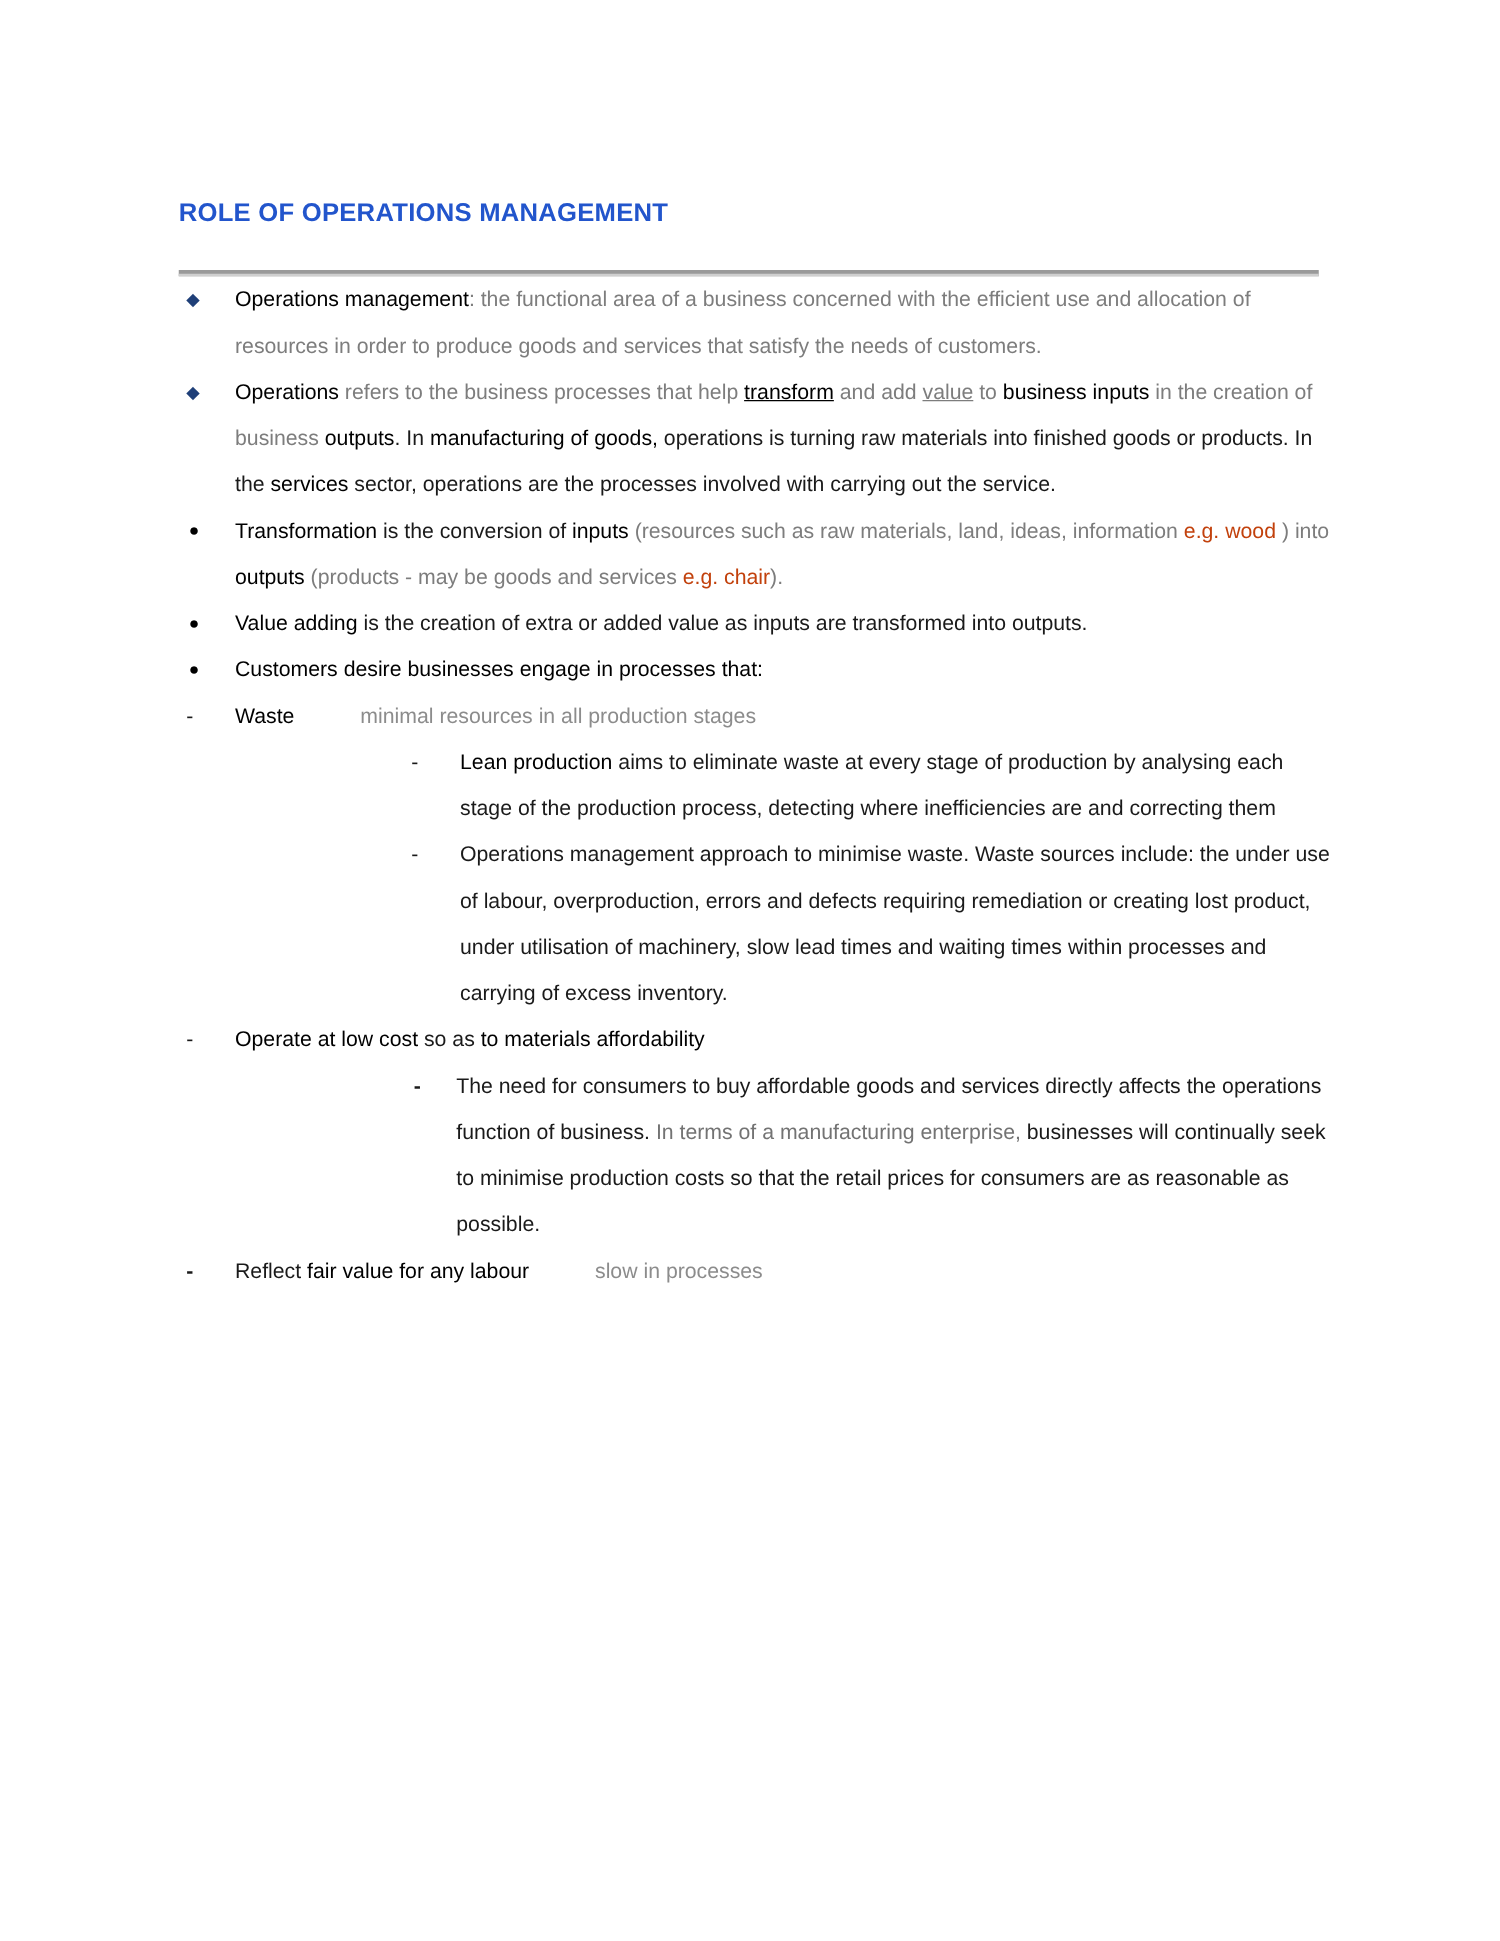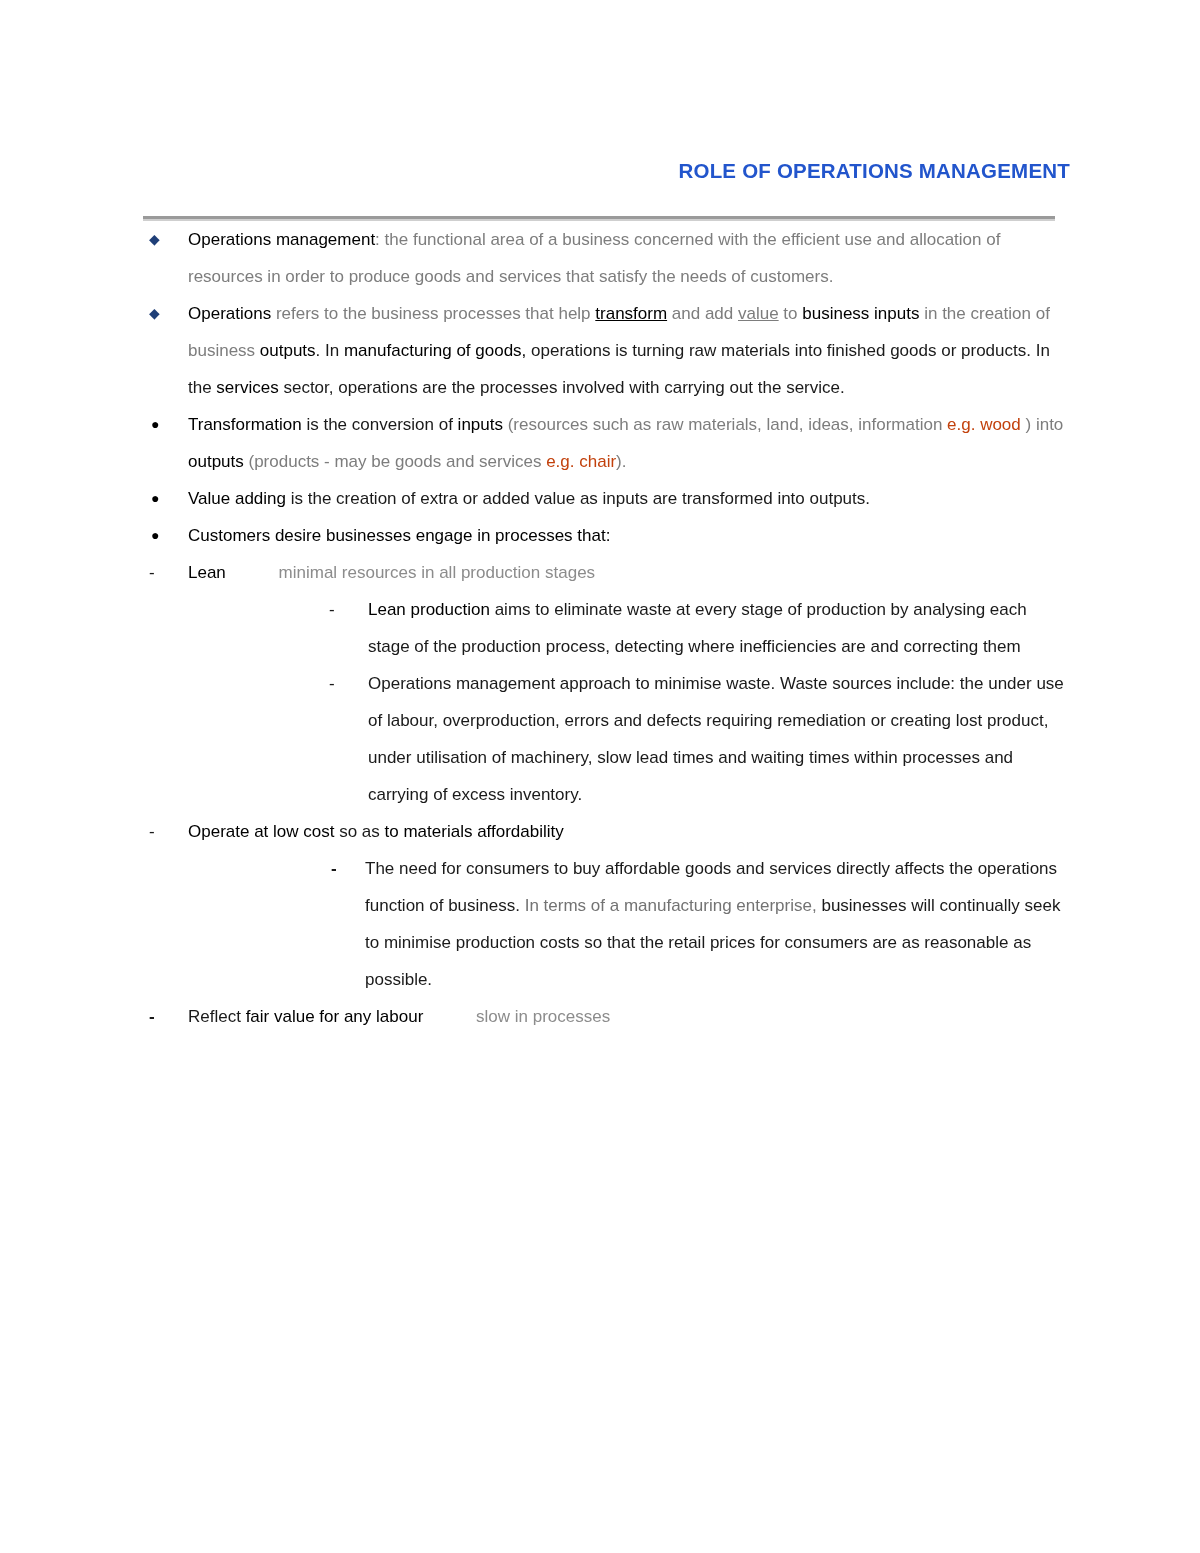--- a/index.html
+++ b/index.html
@@ -22,21 +22,20 @@
     padding: 160px 130px 0 143px;
     background: #ffffff;
   }
   .doc-title {
     font-size: 20.5px;
     font-weight: 700;
     color: #2255cc;
     letter-spacing: 0.2px;
     line-height: 1.1;
     margin: 0 0 0 0;
-    text-align: right;
   }
   .rule {
     margin-top: 33px;
     width: 912px;
     height: 3px;
     background: #9a9a9a;
     border-bottom: 2px solid #cfcfcf;
   }
   
   ul.lvl, ol.lvl { list-style: none; margin: 0; padding: 0; }
@@ -144,21 +143,21 @@
     <li class="item">
       <span class="marker">●</span>
       <span class="body"><b>Customers desire businesses engage in processes that:</b></span>
     </li>
   </ul>
 
   <ul class="lvl level3 indent-b">
 
     <li class="item">
       <span class="marker">-</span>
-      <span class="body"><b>Lean</b><span class="grey2"> minimal resources in all production stages</span></span>
+      <span class="body"><b>Waste</b><span class="grey2"> minimal resources in all production stages</span></span>
     </li>
   </ul>
 
   <ul class="lvl level3 indent-c" style="margin-left:180px">
 
     <li class="item">
       <span class="marker">-</span>
       <span class="body"><b>Lean production</b><span class="blk"> aims to eliminate waste at every stage of production by analysing each stage of the production process, detecting where inefficiencies are and correcting them</span></span>
     </li>
 

